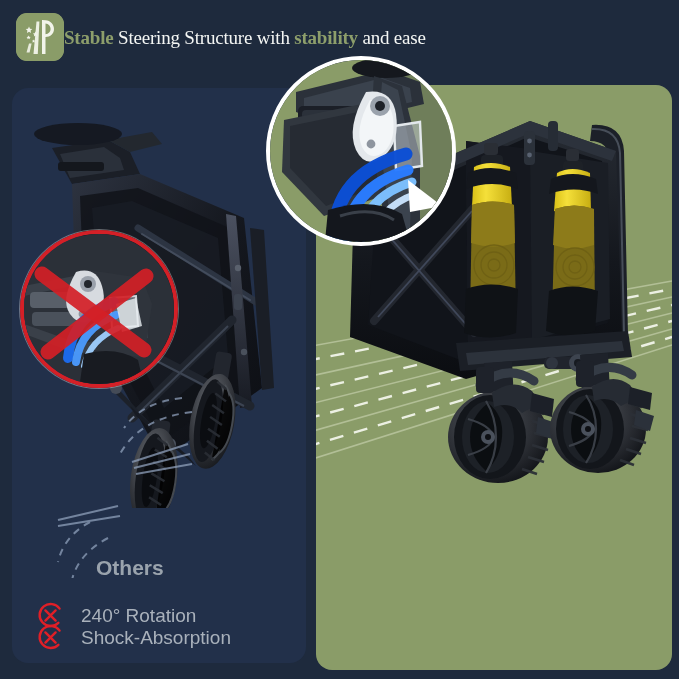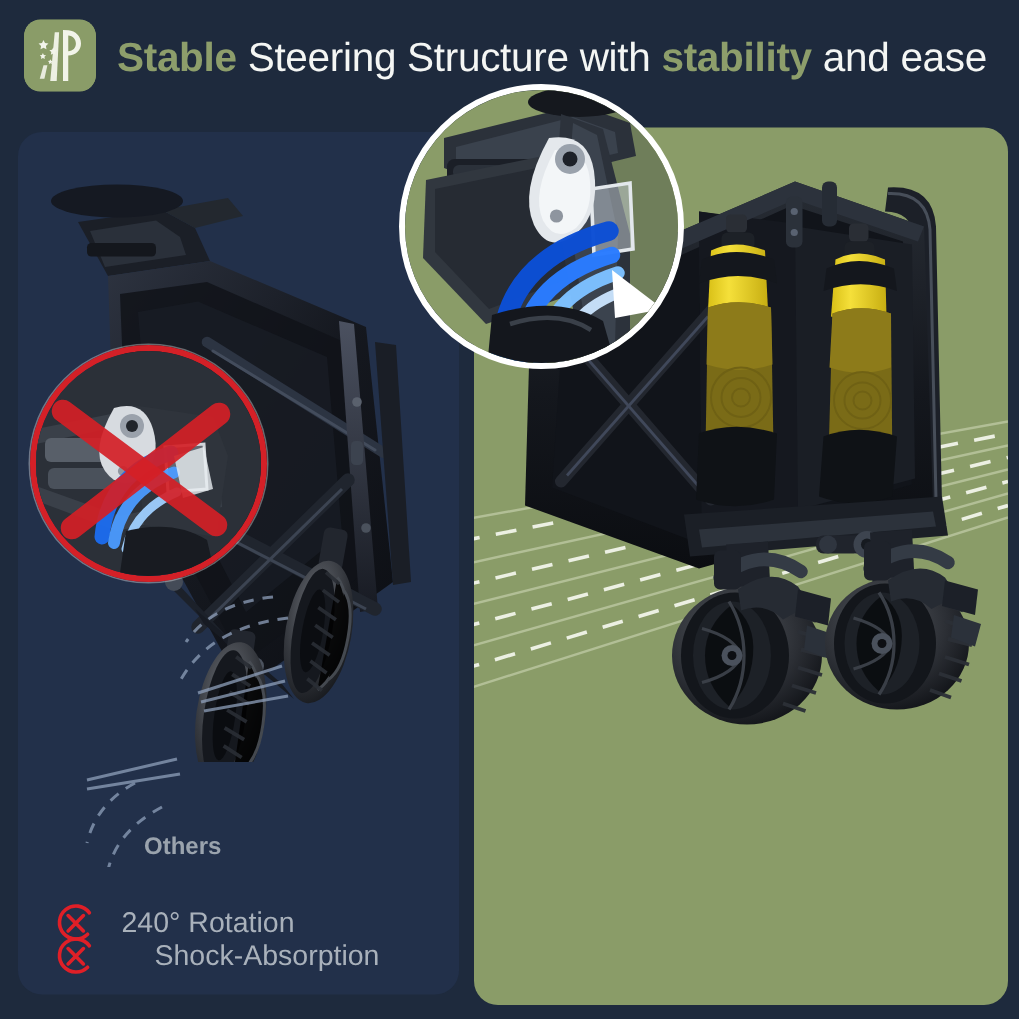--- a/index.html
+++ b/index.html
@@ -12,23 +12,24 @@
   .stage{position:absolute;inset:0;}
 
   
   .header{position:absolute;left:0;top:0;width:679px;height:74px;}
   .logo{
     position:absolute;left:16px;top:13px;width:48px;height:48px;
     border-radius:11px;background:#8a9c68;overflow:hidden;
   }
   .logo svg{display:block;}
   .title{
-    position:absolute;left:78px;top:17px;width:600px;height:42px;
-    font-size:27px;line-height:42px;white-space:nowrap;letter-spacing:-0.2px;
+    position:absolute;left:64px;top:17px;width:600px;height:42px;
+    font-size:19px;line-height:42px;white-space:nowrap;letter-spacing:-0.2px;
     color:#ffffff;
+    font-family:Liberation Serif, serif;
   }
   .t-accent{color:#8d9e6b;font-weight:bold;}
   .t-plain{color:#f4f6f4;font-weight:normal;}
 
   
   .panel-left{
     position:absolute;left:12px;top:88px;width:294px;height:575px;
     background:#22304a;border-radius:16px;overflow:hidden;
   }
   .panel-right{
@@ -48,30 +49,30 @@
   .inset-good{
     left:266px;top:56px;width:182px;height:182px;
     border:4px solid #ffffff;
   }
   .inset-inner{position:absolute;inset:0;}
 
   
   .list-head{
     position:absolute;font-weight:bold;white-space:nowrap;
   }
-  .head-others{left:84px;top:468px;font-size:16px;color:#9aa3ad;}
+  .head-others{left:84px;top:468px;font-size:21px;color:#9aa3ad;}
 
   .row{position:absolute;display:flex;align-items:center;white-space:nowrap;}
   .row .ic{width:27px;height:27px;flex:0 0 27px;margin-right:17px;}
   .row .ic svg{display:block;}
   .row .lb{font-size:19px;}
   .rows-left .lb{color:#a9b1bb;}
 
   .rl1{left:25px;top:514px;}
-  .rl2{left:25px;top:536px;gap:22px;}
+  .rl2{left:25px;top:536px;}
 </style>
 </head>
 <body>
 
 <div class="stage">
 
   <div class="header">
 
     <div class="logo">
       <svg width="48" height="48" viewBox="0 0 48 48">

